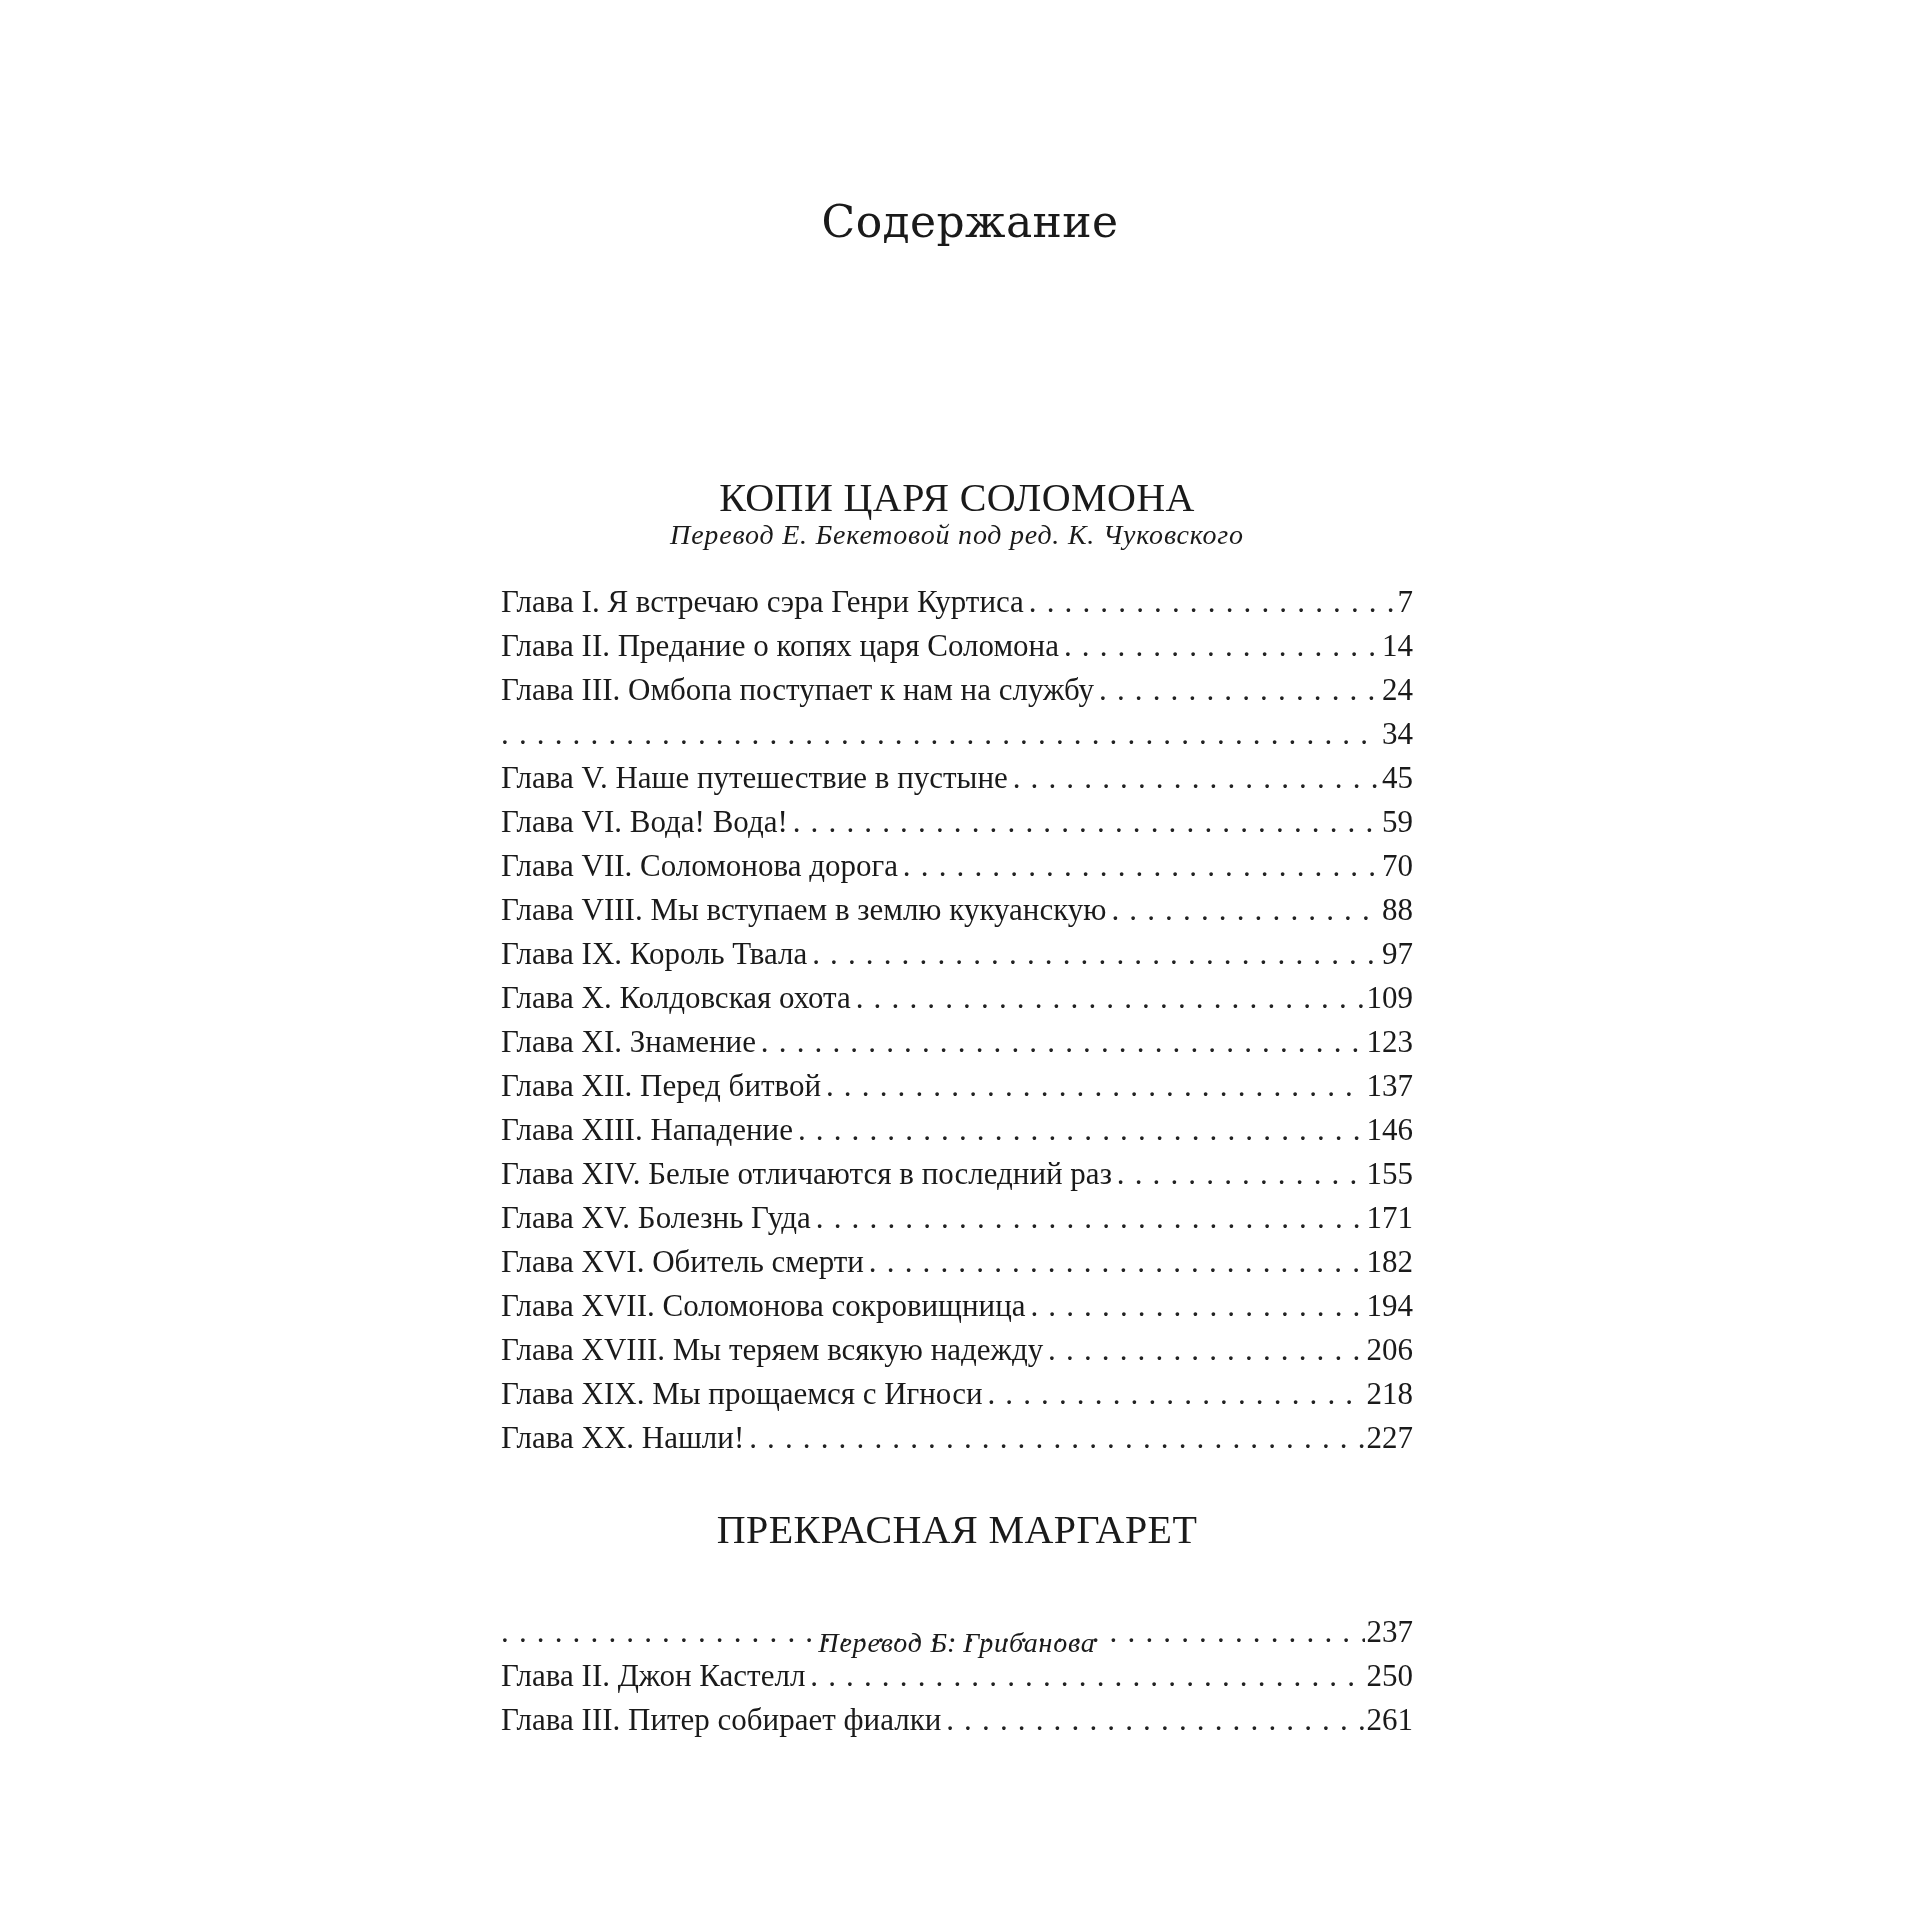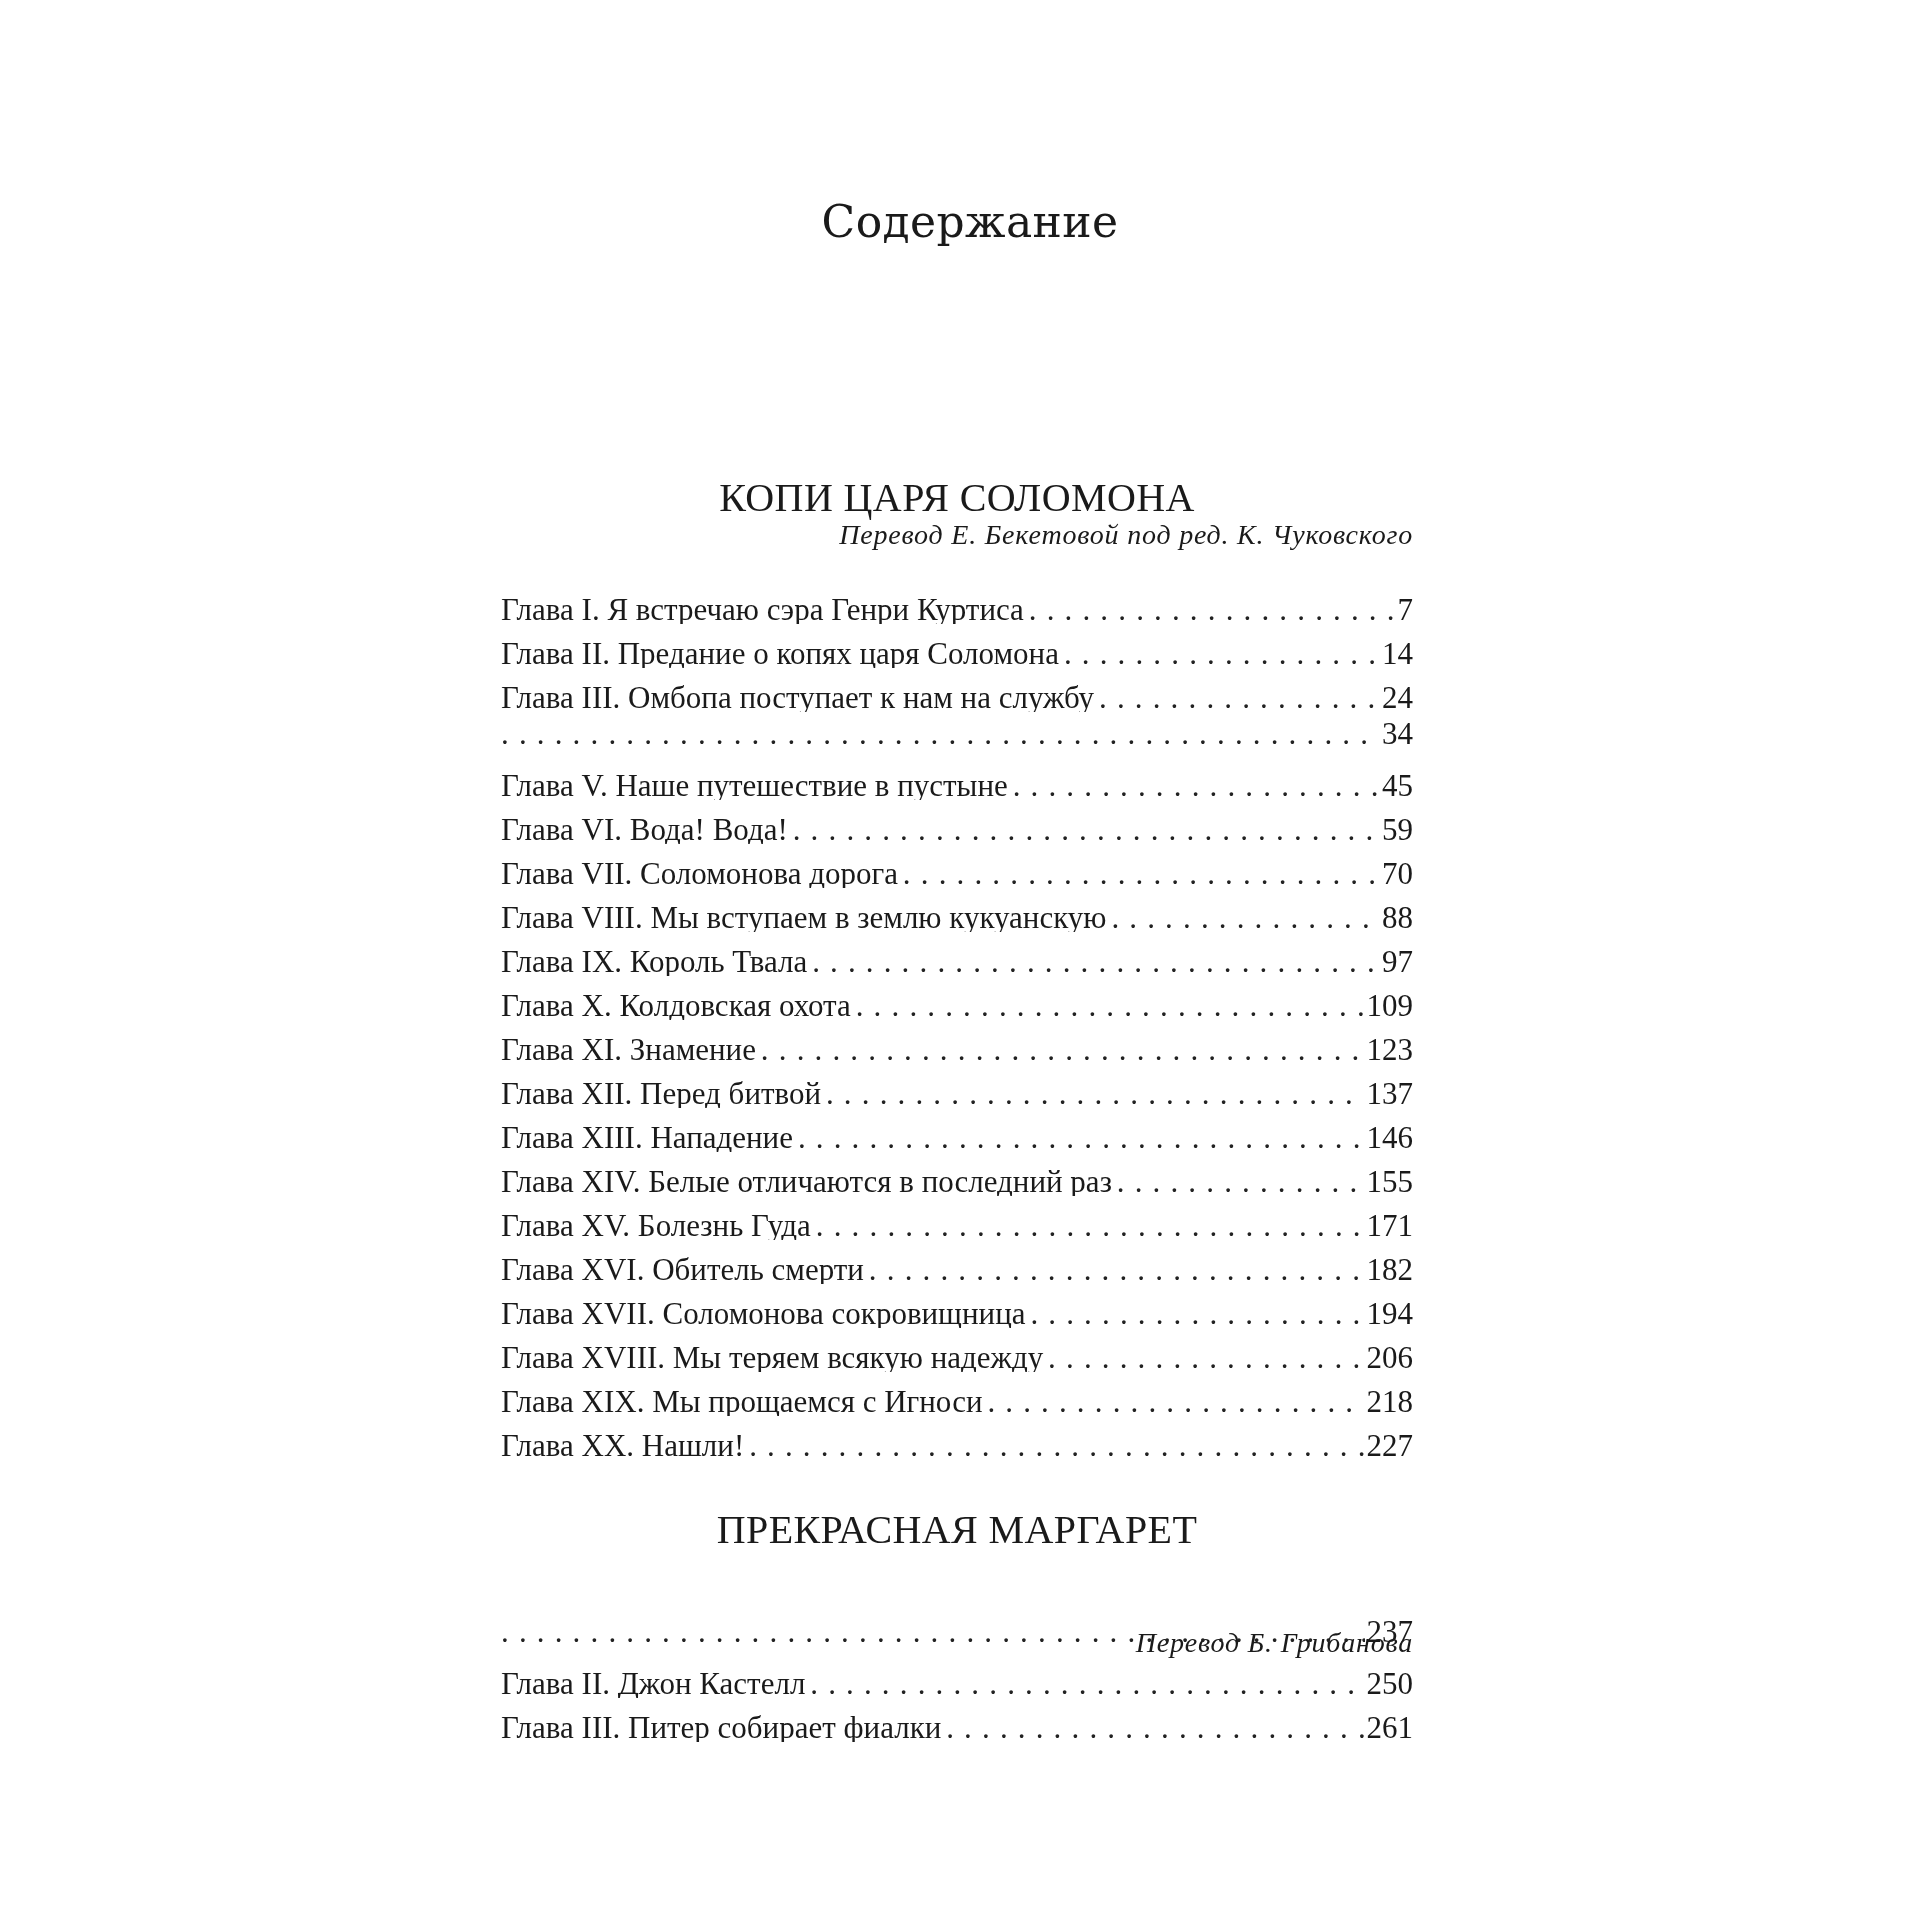--- a/index.html
+++ b/index.html
@@ -4,24 +4,24 @@
 <style>
   html, body { margin: 0; padding: 0; background: #ffffff; }
   body { width: 1924px; height: 1924px; position: relative; overflow: hidden;
          font-family: "Liberation Serif", serif; color: #1a1a1a; }
   .page-title { position: absolute; left: 0; width: 1924px; top: 189px;
     text-align: center; font-size: 50px; line-height: 50px; letter-spacing: 0.4px;
     font-family: "DejaVu Serif", serif; font-size: 44px; }
   .section-heading { position: absolute; left: 501px; width: 912px;
     text-align: center; font-size: 40px; line-height: 34px; letter-spacing: 0.4px; }
   .section-sub { position: absolute; left: 501px; width: 912px;
-    text-align: right; font-size: 28px; line-height: 28px; font-style: italic; letter-spacing: 0.8px; }
+    text-align: center; font-size: 28px; line-height: 28px; font-style: italic; letter-spacing: 0.8px; }
   .toc-list { position: absolute; left: 501px; width: 912px; margin: 0; padding: 0; list-style: none; }
   .toc-row { display: flex; align-items: baseline; height: 44px; font-size: 31px; line-height: 44px; white-space: nowrap; overflow: hidden; }
-  .toc-title { flex: 0 0 auto; padding-right: 4.9px; margin-top: 8px; }
+  .toc-title { flex: 0 0 auto; padding-right: 4.9px; }
   .toc-leader { flex: 1 1 auto; overflow: hidden; white-space: nowrap; letter-spacing: 7.3px; color: #222; }
   .toc-leader::before { content: ". . . . . . . . . . . . . . . . . . . . . . . . . . . . . . . . . . . . . . . . . . . . . . . . . . . . . . . . . . . . . . . . . . . . . . . . . . . . . . . . . . . . . . . . . . . . . . . . . . ."; letter-spacing: 0; word-spacing: 2.4px; }
   .toc-page { flex: 0 0 auto; padding-left: 1.6px; }
 </style>
 </head>
 <body>
 
 <div>
   <h1 class="page-title" style="margin:8px;font-weight:normal;">Содержание</h1>
 

